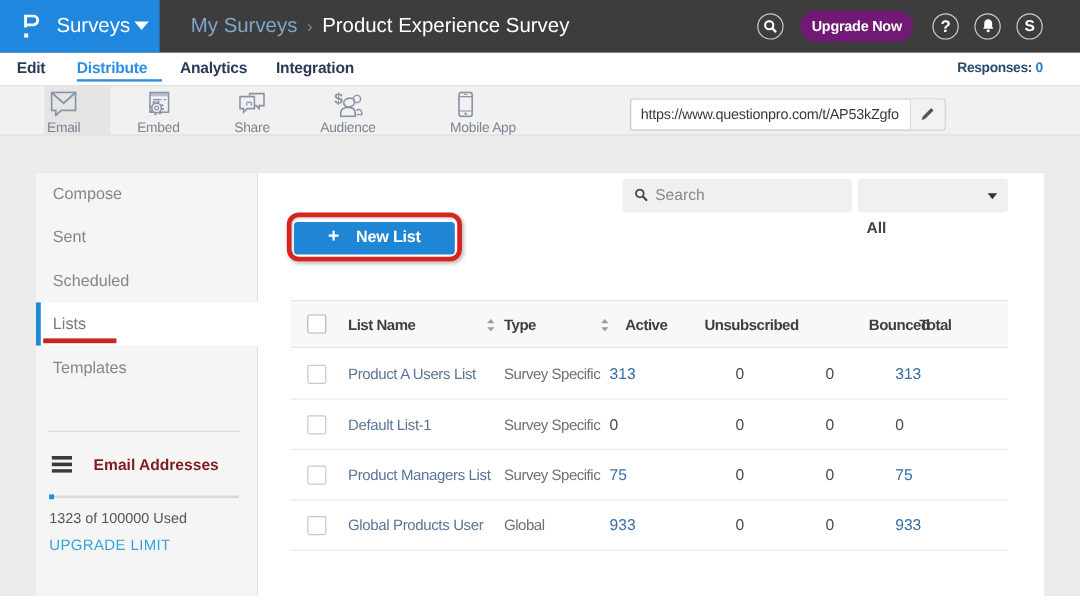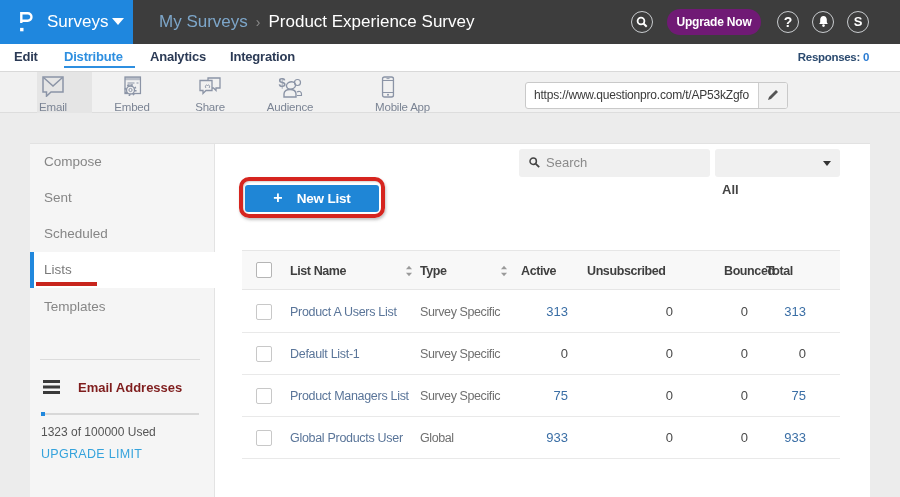--- a/index.html
+++ b/index.html
@@ -57,21 +57,21 @@
 #newlist { position:absolute; left:215px; top:41px; width:134px; height:27px; background:#1f86d6; border-radius:3px; color:#fff; font-size:13.5px; letter-spacing:-0.2px; font-weight:bold; text-align:center; line-height:26px; }
 
 
 #table { position:absolute; left:212px; top:106px; width:598px; }
 #thead { position:absolute; left:0; top:0; width:598px; height:40px; background:#f8f8f8; border-top:1px solid #e6e6e6; border-bottom:1px solid #e6e6e6; }
 .hlbl { position:absolute; top:0; height:40px; line-height:40px; font-size:12.5px; letter-spacing:-0.4px; font-weight:bold; color:#3f3f3f; }
 .trow { position:absolute; left:0; width:598px; height:42px; border-bottom:1px solid #e9e9e9; }
 .cb { position:absolute; left:14px; width:16px; height:16px; border:1px solid #c8c8c8; border-radius:2px; background:#fff; }
 .name { position:absolute; left:48px; height:42px; line-height:42px; font-size:12.5px; letter-spacing:-0.3px; color:#5a7599; }
 .type { position:absolute; left:178px; height:42px; line-height:42px; font-size:12.5px; letter-spacing:-0.4px; color:#707070; }
-.num { position:absolute; height:53px; line-height:42px; font-size:13px; text-align:right; width:60px; }
+.num { position:absolute; height:53px; line-height:42px; font-size:13px; text-align:left; width:60px; }
 .blue { color:#3a6ea5; }
 .gray { color:#4a4a4a; }
 .sort { position:absolute; top:14px; width:8px; height:12px; }
 </style>
 </head>
 <body>
 
 <div id="header">
   <div id="logo-box">
     <svg width="13" height="20" viewBox="0 0 13 20">

